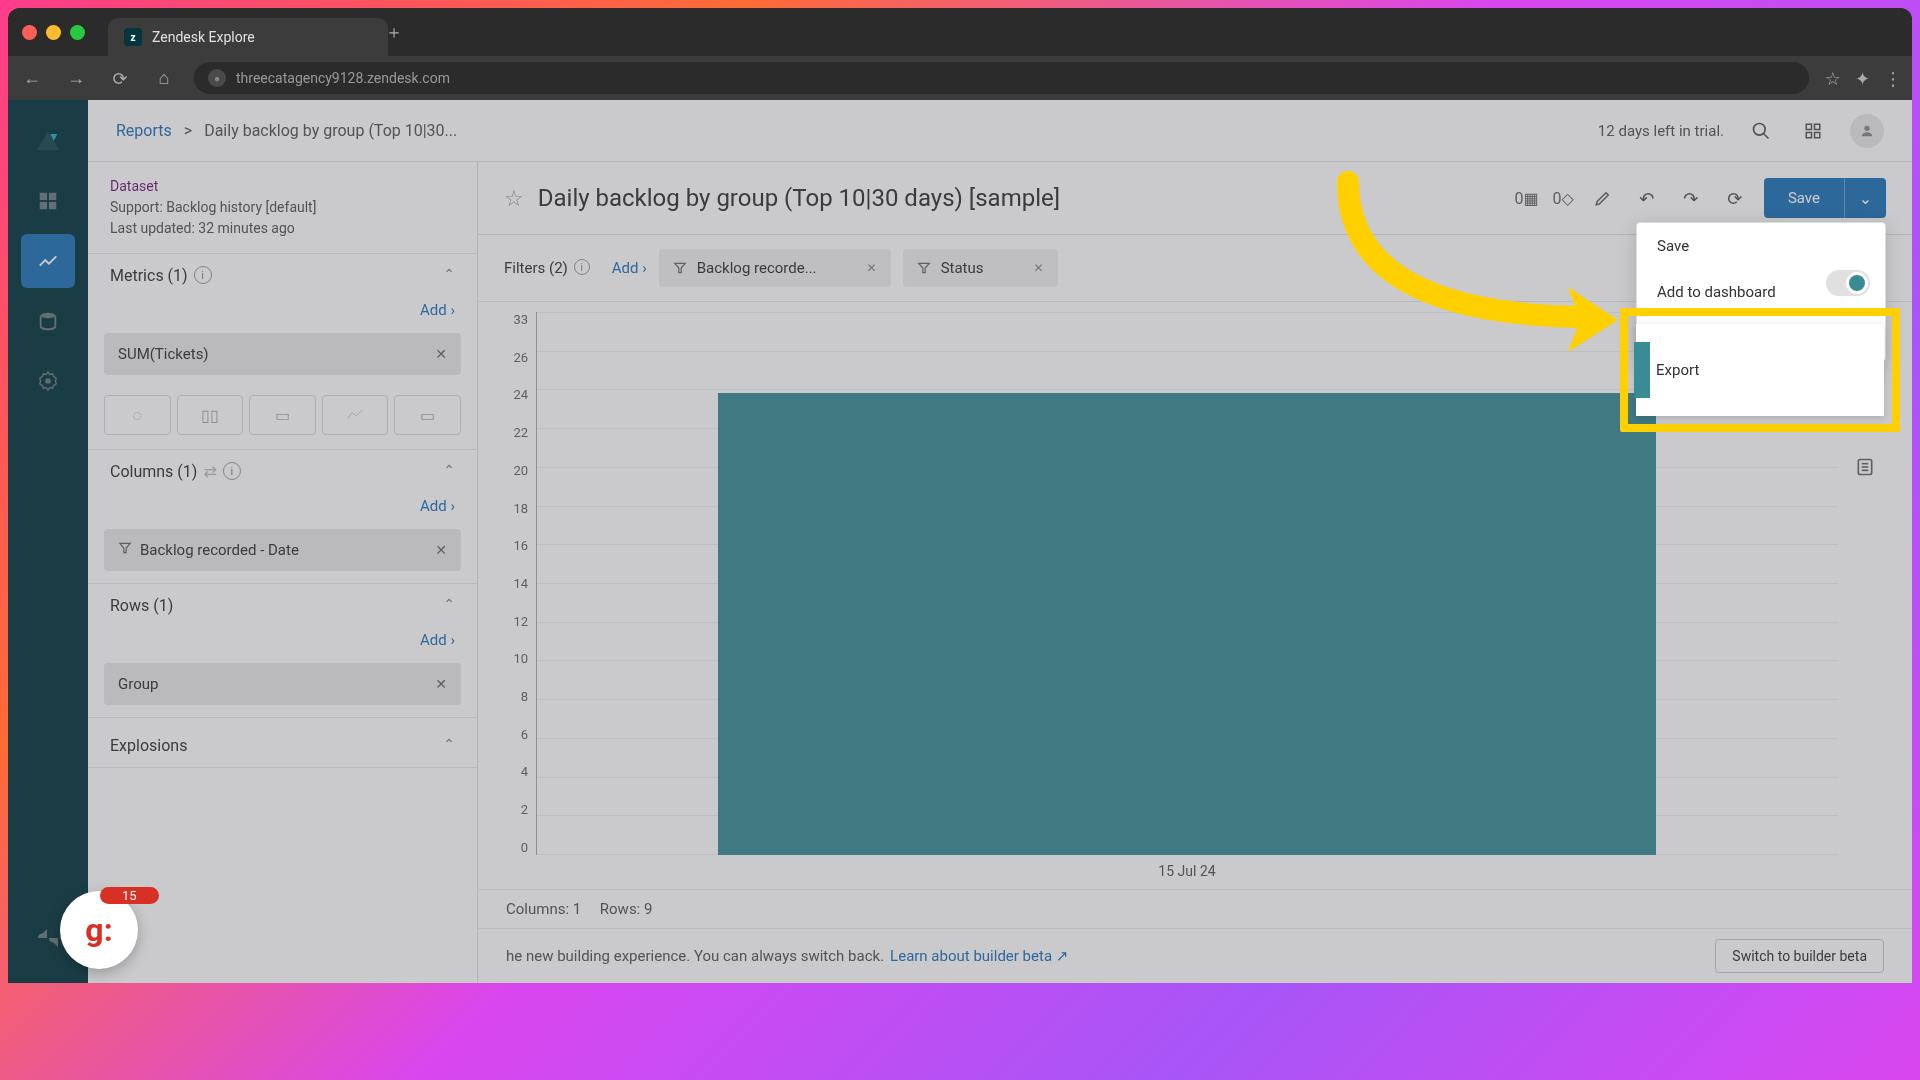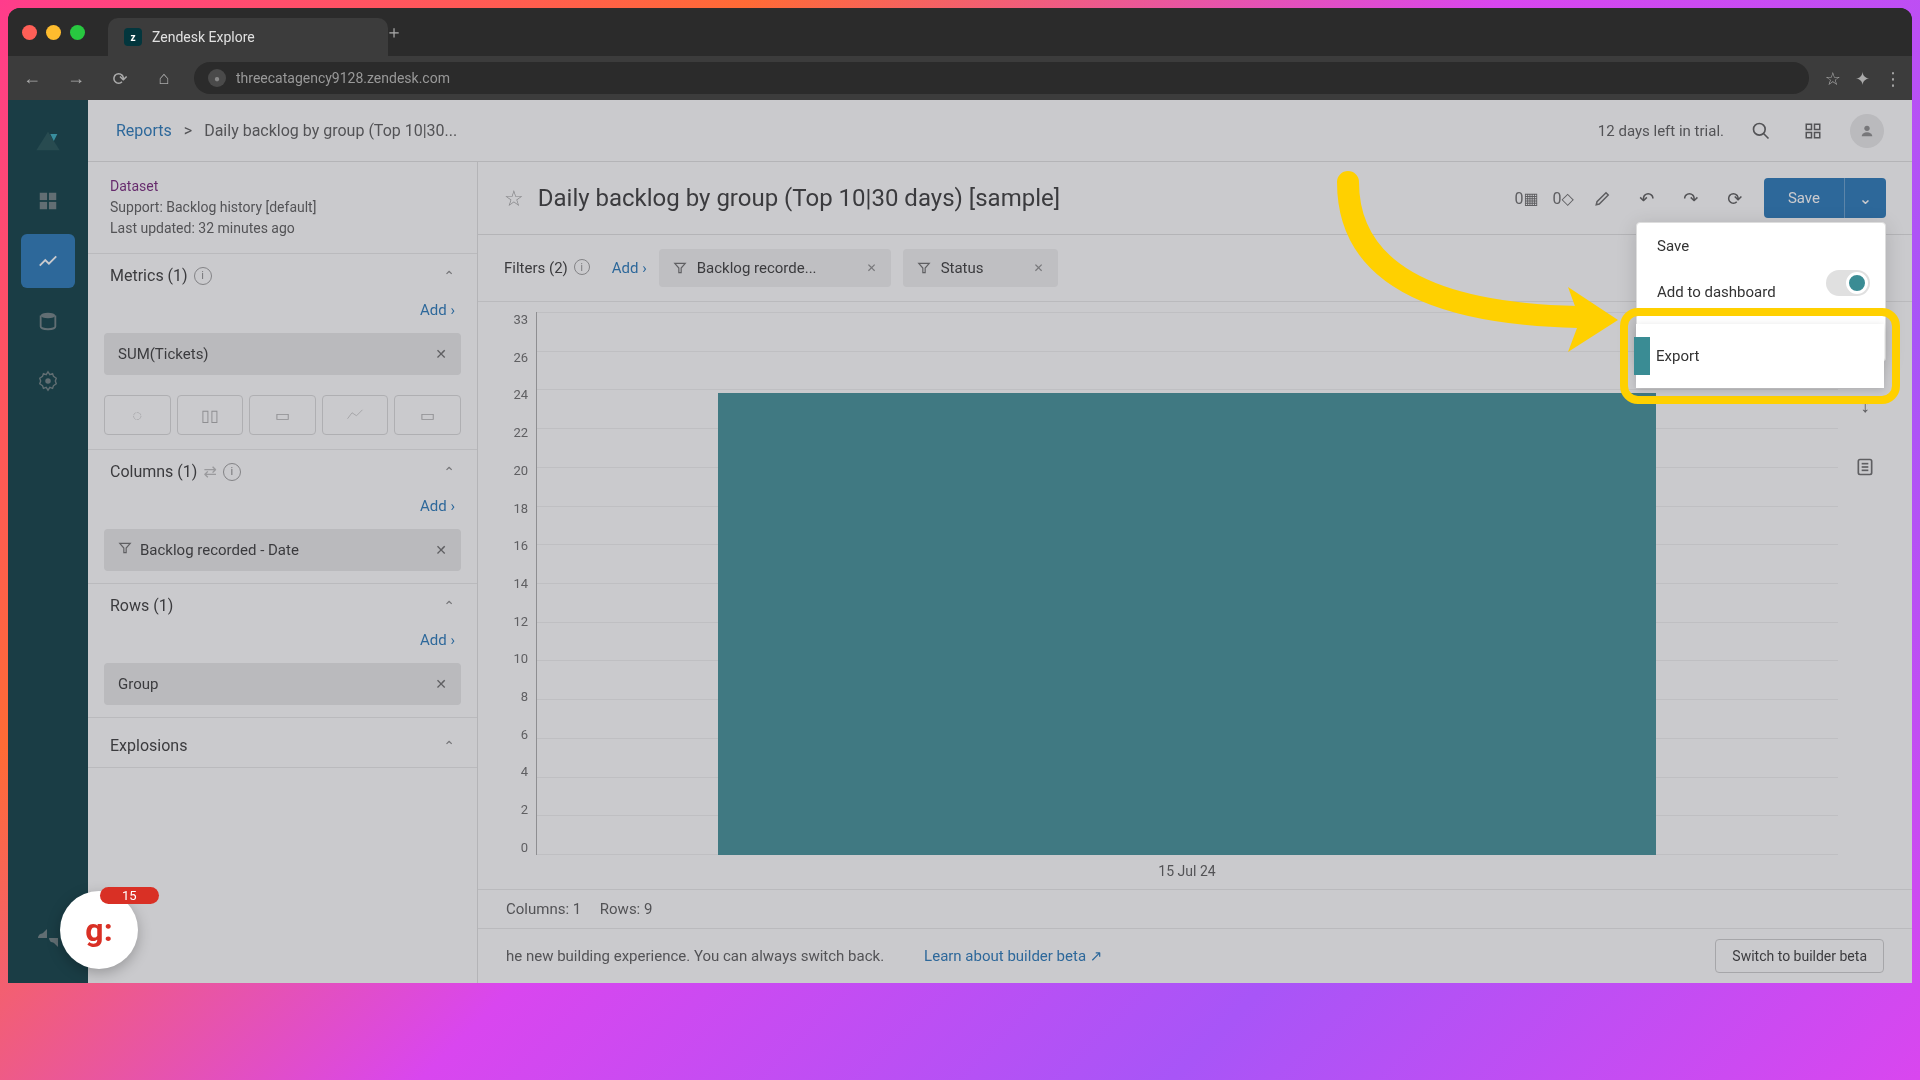--- a/index.html
+++ b/index.html
@@ -30,21 +30,21 @@
 .breadcrumb { display: flex; align-items: center; gap: 12px; font-size: 16px; color: #555;}
 .breadcrumb a { color: #1f73b7; text-decoration: none; }
 .header-right { margin-left: auto; display: flex; align-items: center; gap: 22px; font-size: 15px; color: #555;}
 .icon-btn { width: 30px; height: 30px; display: flex; align-items: center; justify-content: center; color: #555; font-size: 18px; cursor: pointer;}
 .avatar { width: 34px; height: 34px; border-radius: 50%; background: #e8e8e8; display: flex; align-items: center; justify-content: center; color: #777; font-size: 14px;}
 .main { position: absolute; left: 80px; right: 0; top: 62px; bottom: 0; display: flex; }
 .sidebar { width: 390px; background: #fff; border-right: 1px solid #e0e0e0; overflow-y: auto;}
 .sb-section { border-bottom: 1px solid #e8e8e8; }
 .sb-dataset { padding: 14px 22px; font-size: 14px; color: #555; line-height: 1.5;}
 .sb-dataset .label { color: #701a75; }
-.sb-header { display: flex; align-items: center; padding: 12px 22px; font-size: 16px; color: #333;}
+.sb-header { display: flex; padding: 12px 22px; font-size: 16px; color: #333;}
 .sb-header .info { width: 18px; height: 18px; border: 1px solid #999; border-radius: 50%; font-size: 11px; display: inline-flex; align-items: center; justify-content: center; margin-left: 6px; color: #888;}
 .sb-header .chev { margin-left: auto; color: #888; font-size: 14px;}
 .sb-add { text-align: right; padding: 4px 22px 8px; color: #1f73b7; font-size: 15px; cursor: pointer;}
 .sb-chip { margin: 6px 16px 12px; background: #e8e8e8; border-radius: 4px; padding: 12px 14px; display: flex; align-items: center; font-size: 15px; color: #333;}
 .sb-chip .x { margin-left: auto; color: #666; cursor: pointer; font-size: 14px;}
 .sb-chip .filter-icon { margin-right: 8px; color: #666;}
 .viz-buttons { display: flex; gap: 6px; padding: 8px 16px 14px;}
 .viz-btn { flex: 1; height: 40px; border: 1px solid #d8d8d8; border-radius: 4px; background: #fff; display: flex; align-items: center; justify-content: center; color: #aaa;}
 .content { flex: 1; display: flex; flex-direction: column; position: relative;}
 .report-header { padding: 16px 26px; display: flex; align-items: center; gap: 14px; border-bottom: 1px solid #e0e0e0; background: #fff;}
@@ -63,28 +63,28 @@
 .chart-wrapper { flex: 1; display: flex; flex-direction: column;}
 .chart-body { flex: 1; display: flex; }
 .y-axis { width: 48px; display: flex; flex-direction: column; justify-content: space-between; padding: 0 8px 24px 0; font-size: 13px; color: #666; text-align: right;}
 .plot { flex: 1; position: relative; }
 .plot-bg { position: absolute; inset: 0 0 24px 0; border-left: 1px solid #aaa; border-bottom: 1px solid #aaa;}
 .grid-line { position: absolute; left: 0; right: 0; border-top: 1px solid #f0f0f0;}
 .bar { position: absolute; left: 14%; width: 72%; bottom: 24px; background: #3a8c94;}
 .x-label { position: absolute; bottom: 0; width: 100%; text-align: center; font-size: 14px; color: #555;}
 .chart-right-tools { width: 54px; display: flex; flex-direction: column; align-items: center; gap: 40px; padding-top: 14px; color: #666; font-size: 20px;}
 .footer-info { padding: 10px 28px; font-size: 15px; color: #555; background: #fff; border-top: 1px solid #e8e8e8;}
-.beta-bar { padding: 10px 28px; display: flex; align-items: center; background: #fff; border-top: 1px solid #e8e8e8; font-size: 15px; color: #555; gap: 34px;}
+.beta-bar { padding: 10px 28px; display: flex; align-items: center; background: #fff; border-top: 1px solid #e8e8e8; font-size: 15px; color: #555;}
 .beta-bar a { color: #1f73b7; text-decoration: none; margin-left: 6px;}
 .beta-btn { margin-left: auto; padding: 8px 16px; border: 1px solid #ccc; border-radius: 4px; font-size: 14px; cursor: pointer; color: #333;}
 .save-menu { position: absolute; right: 26px; top: 60px; width: 250px; background: #fff; border: 1px solid #ddd; border-radius: 4px; box-shadow: 0 4px 20px rgba(0,0,0,0.15); z-index: 20;}
 .save-menu-item { padding: 14px 20px; font-size: 15px; color: #333; cursor: pointer;}
 .toggle-badge { position: absolute; right: 42px; top: 108px; width: 44px; height: 26px; background: #e0e0e0; border-radius: 13px; z-index: 20; display: flex; align-items: center; justify-content: flex-end; padding: 2px;}
 .toggle-badge .knob { width: 22px; height: 22px; border-radius: 50%; background: #3a8c94; border: 3px solid #fff;}
-.highlight-box { position: absolute; right: 12px; top: 146px; width: 280px; height: 96px; border: 8px solid #ffd000; border-radius: 18px; z-index: 25; background: transparent;}
+.highlight-box { position: absolute; right: 12px; top: 146px; width: 280px; height: 124px; border: 8px solid #ffd000; border-radius: 2px; z-index: 25; background: transparent;}
 .export-highlight { position: absolute; inset: 8px; background: #fff; display: flex; align-items: center; padding: 0 20px; font-size: 15px; color: #333; box-shadow: 0 2px 8px rgba(0,0,0,0.15);}
 .export-highlight .left-stripe { position: absolute; left: -2px; top: 20%; bottom: 20%; width: 16px; background: #3a8c94;}
 .arrow-svg { position: absolute; z-index: 26; }
 .notif-badge { position: absolute; bottom: 14px; left: 52px; width: 78px; height: 78px; background: #fff; border-radius: 50%; box-shadow: 0 4px 14px rgba(0,0,0,0.25); display: flex; align-items: center; justify-content: center; z-index: 30;}
 .notif-badge .g { font-size: 32px; color: #d93025; font-weight: bold;}
 .notif-count { position: absolute; top: -4px; left: 40px; background: #d93025; color: #fff; border-radius: 10px; padding: 1px 22px; font-size: 13px;}
 </style>
 </head>
 <body>
 

